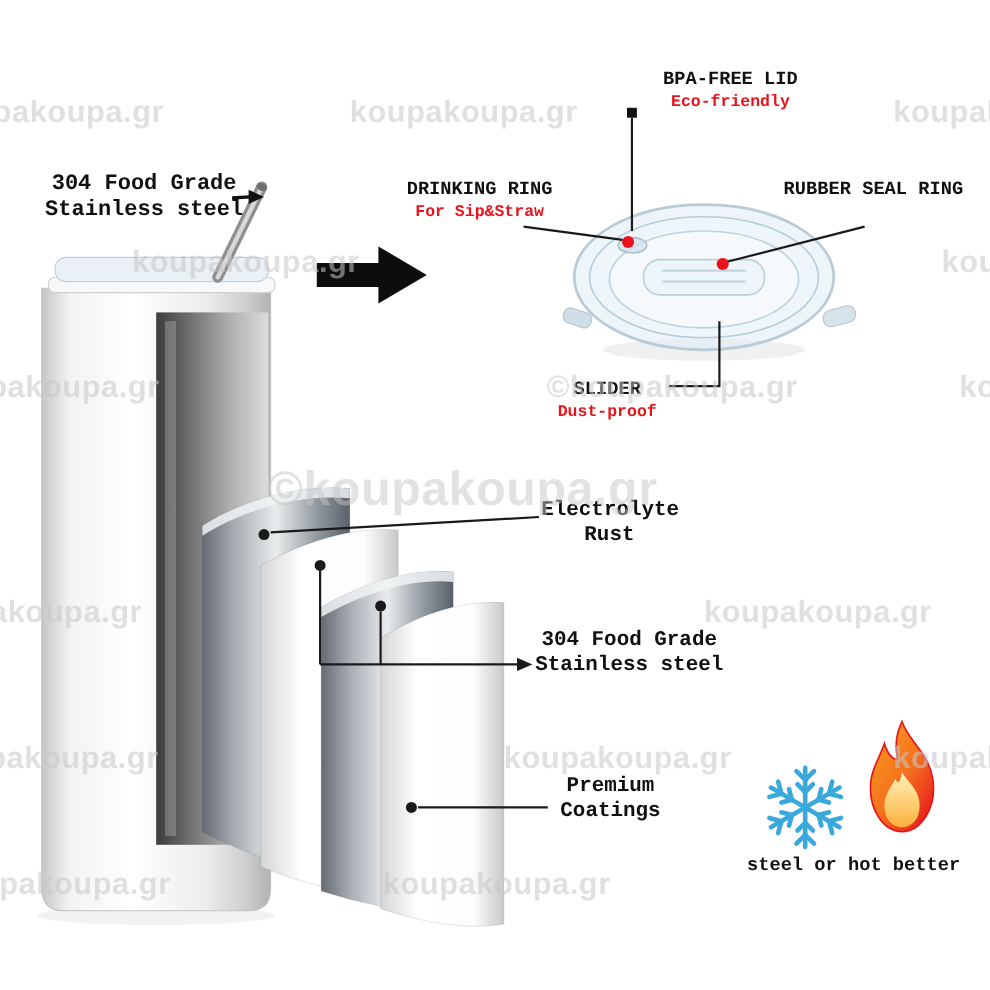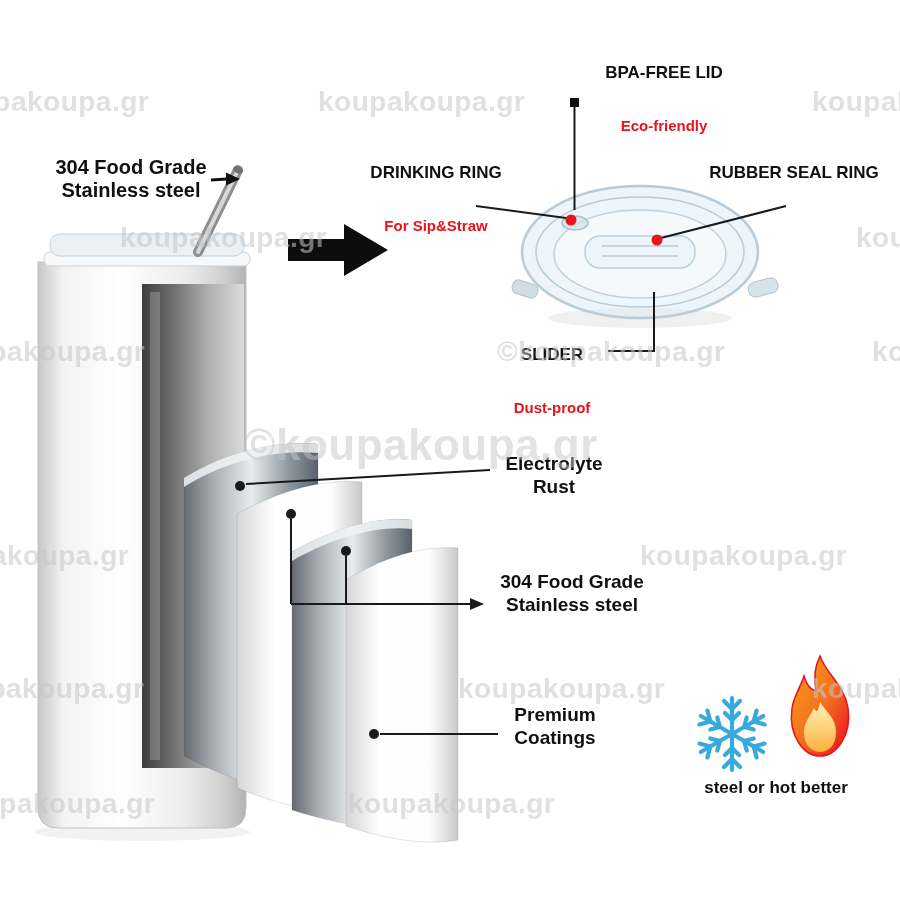--- a/index.html
+++ b/index.html
@@ -1,24 +1,24 @@
 <!DOCTYPE html>
 <html><head>
 <meta charset="utf-8">
 <style>
   * { margin:0; padding:0; box-sizing:border-box; }
   html,body { width:900px; height:900px; background:#ffffff; font-family:"Liberation Sans", sans-serif; }
   .stage { position:relative; width:900px; height:900px; background:#ffffff; overflow:hidden; }
   .art { position:absolute; left:0; top:0; z-index:1; }
 
-  .label { position:absolute; z-index:4; text-align:center; color:#101010; font-weight:700; }
+  .label { position:absolute; z-index:4; text-align:center; color:#101010; font-weight:700;font-family:Liberation Mono, monospace; }
   .t17 { font-size:17px; line-height:21px; }
   .t19 { font-size:19px; line-height:23px; }
   .t20 { font-size:20px; line-height:23px; }
-  .sub { color:#e8131c; font-size:15px; line-height:19px; font-weight:700;margin-top:33px; }
+  .sub { color:#e8131c; font-size:15px; line-height:19px; font-weight:700; }
   .preserve { font-size:17px; line-height:23px; }
 
   .wm { position:absolute; z-index:6; color:#c7c7c7; opacity:.55; font-weight:700;
         letter-spacing:.5px; white-space:nowrap; pointer-events:none; }
   .wm-big { opacity:.5; }
 
   .icon-abs { position:absolute; z-index:4; }
 </style>
 </head>
 <body>

